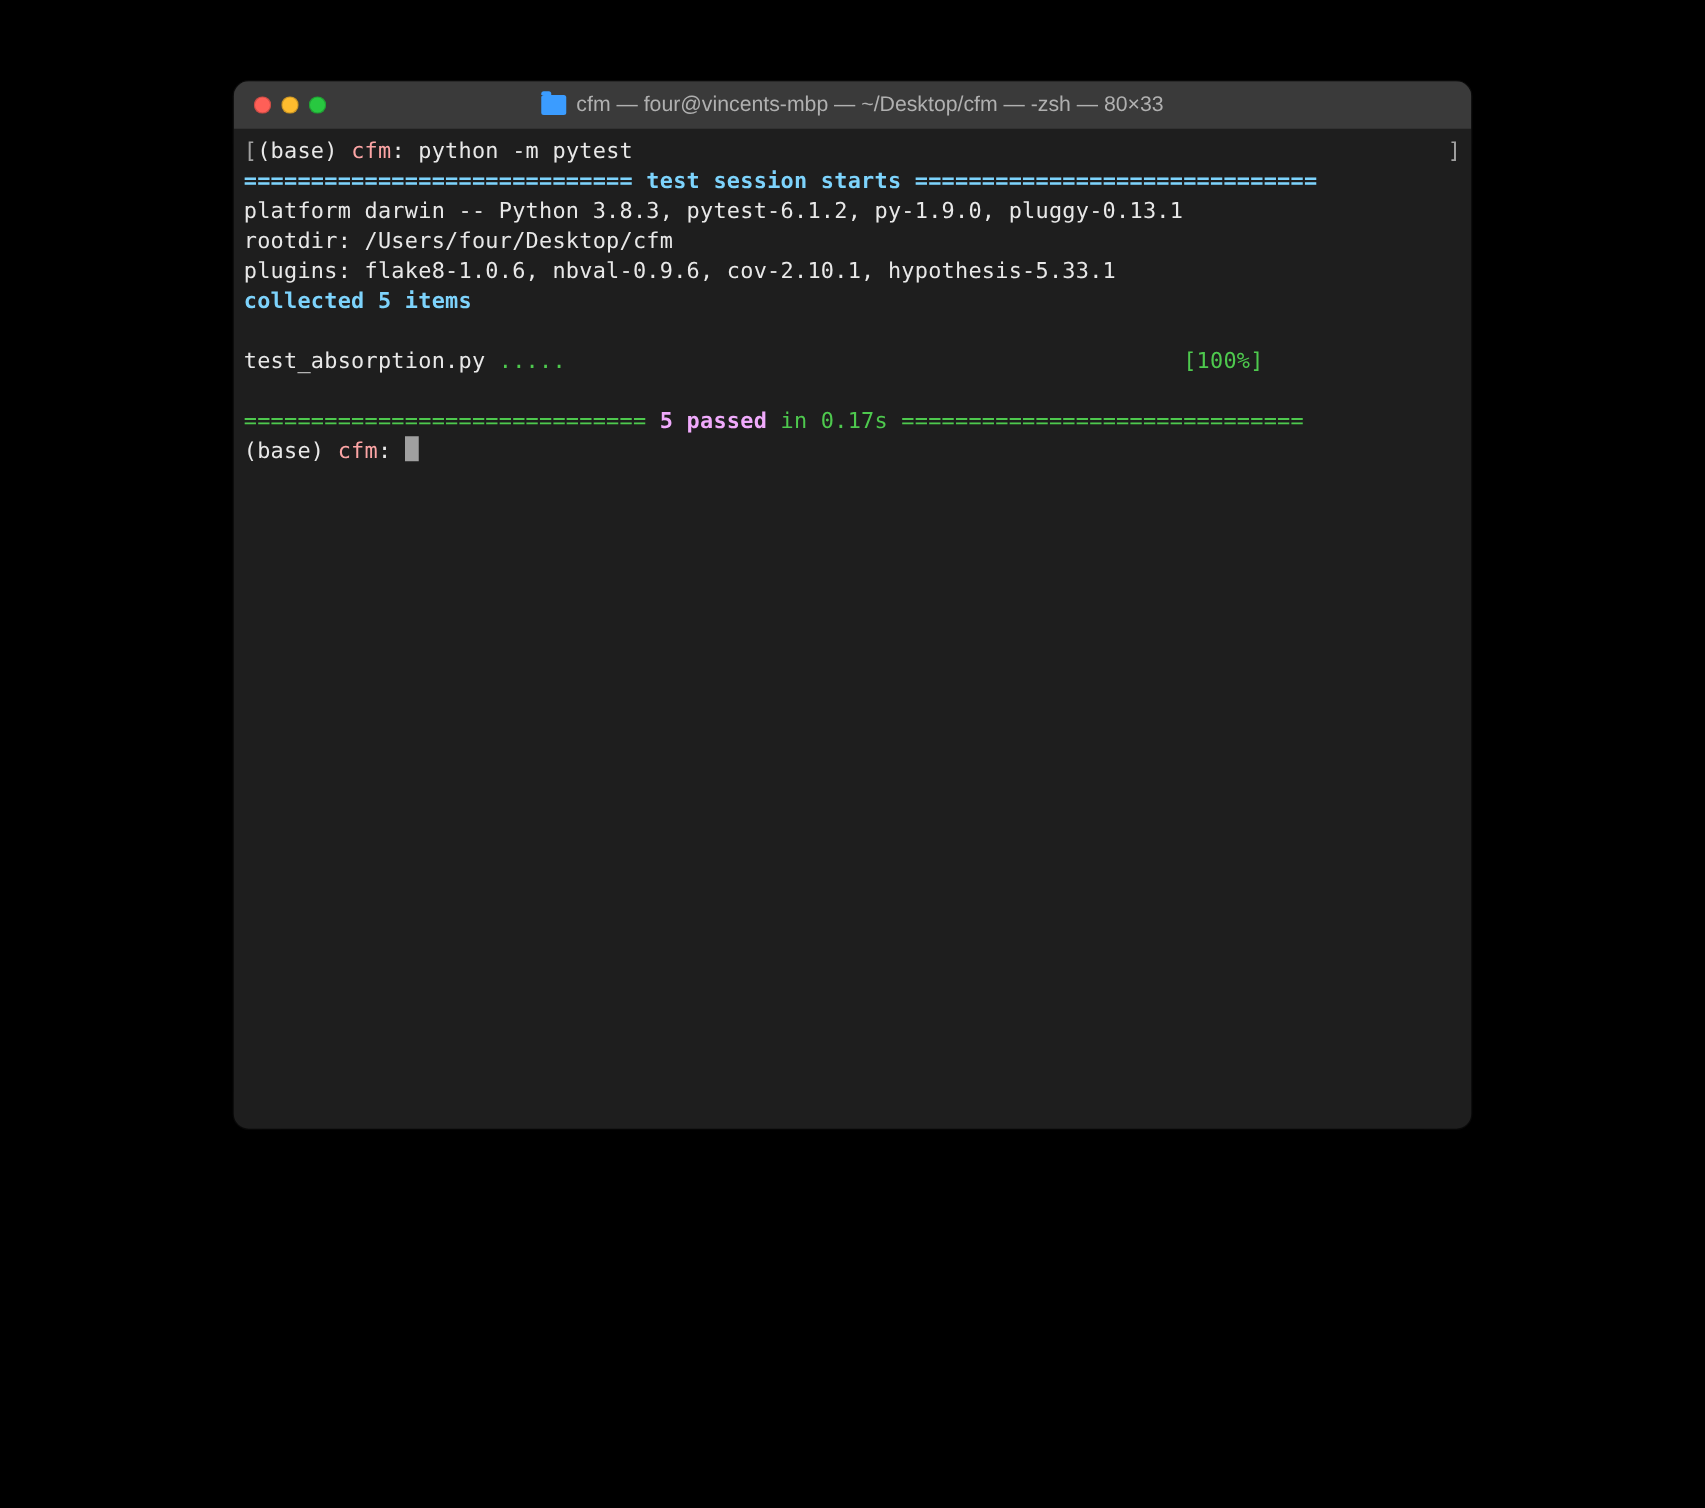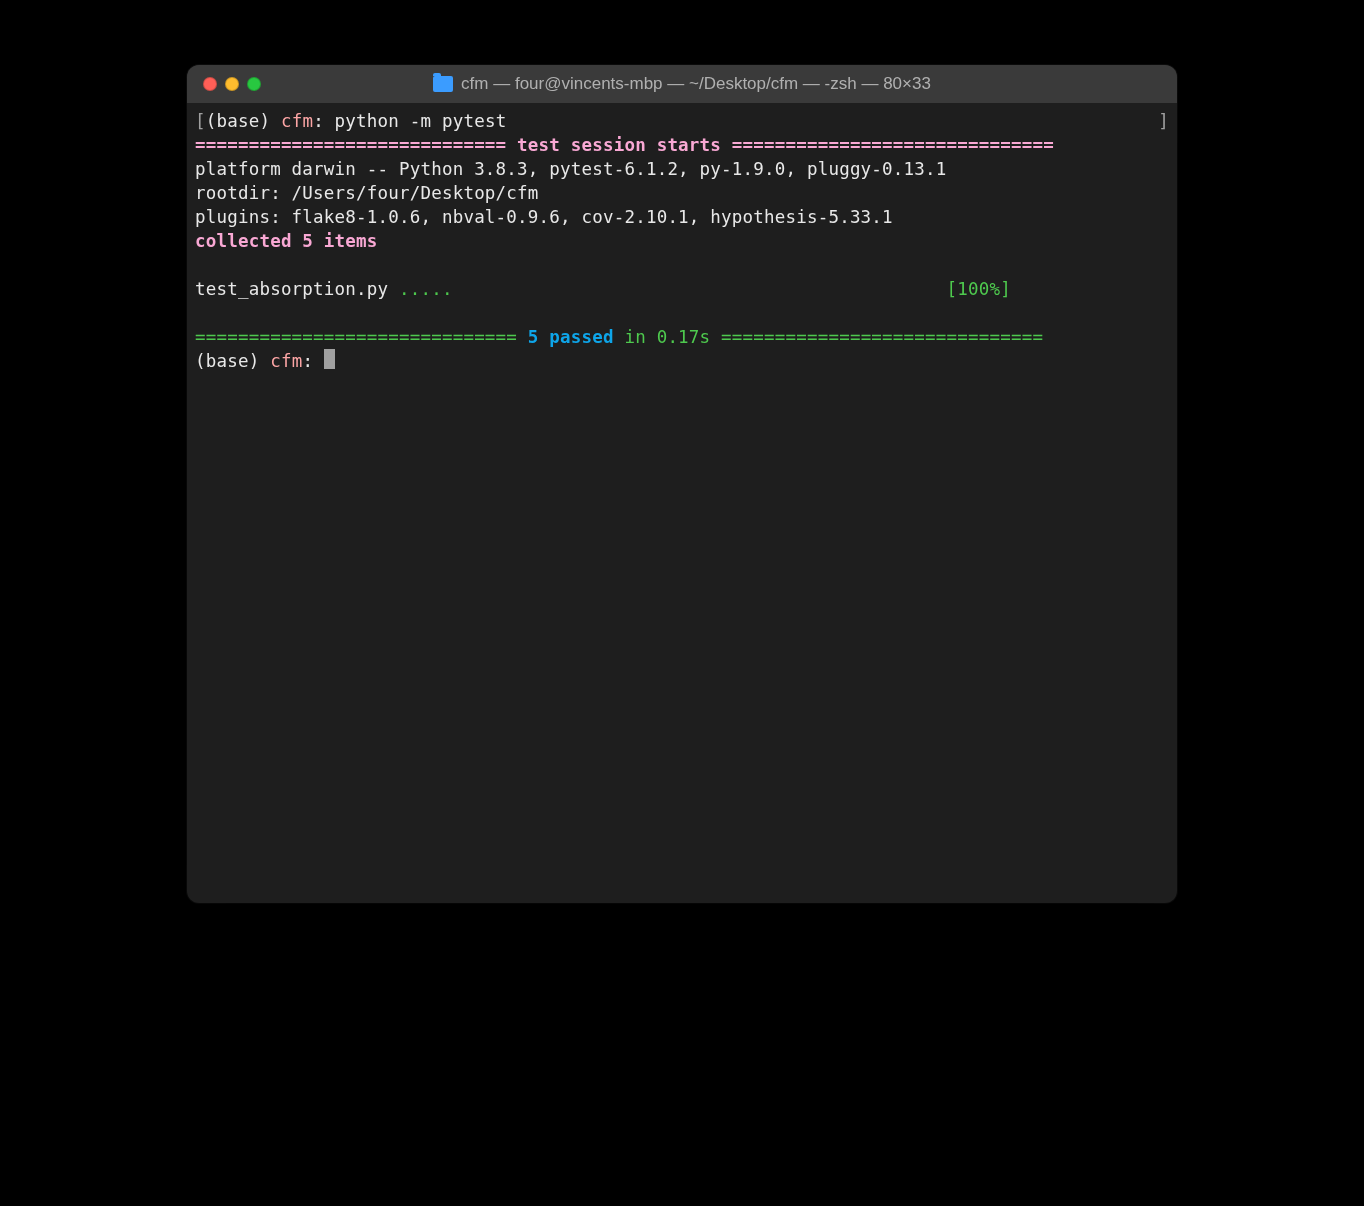--- a/index.html
+++ b/index.html
@@ -96,22 +96,22 @@
       letter-spacing: 0.2px;
     }
     
     .line {
       display: block;
     }
     
     .cyan { color: #fca5a5; }
     .green { color: #4ec94e; }
     .dim { color: #a0a0a0; }
-    .bold { font-weight: bold; color: #f9a8d4; }
-    .green-bold { color: #0ea5e9; font-weight: bold; }
+    .bold { font-weight: bold; color: #7dd3fc; }
+    .green-bold { color: #f0abfc; font-weight: bold; }
     
     .cursor-block {
       display: inline-block;
       width: 11px;
       height: 20px;
       background: #a0a0a0;
       vertical-align: text-bottom;
       margin-bottom: 2px;
     }
   </style>

